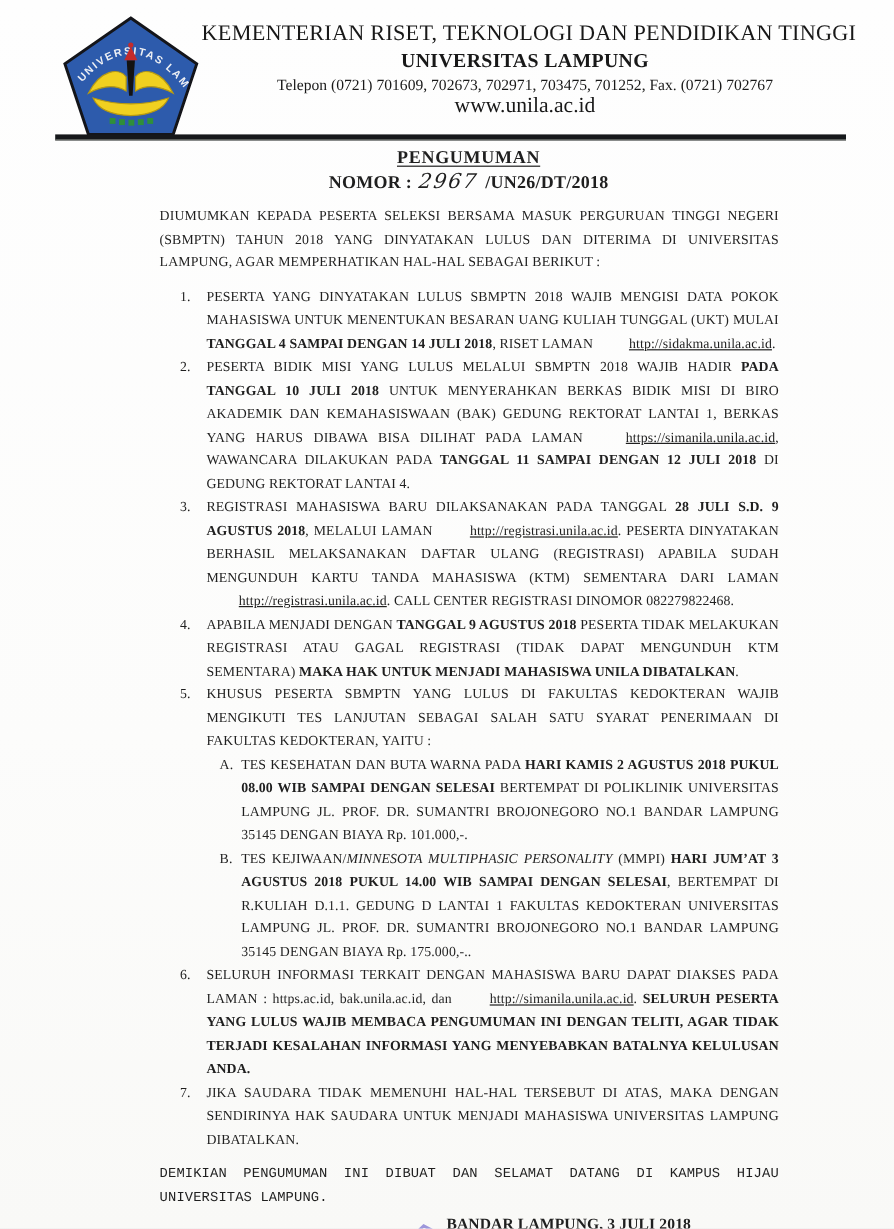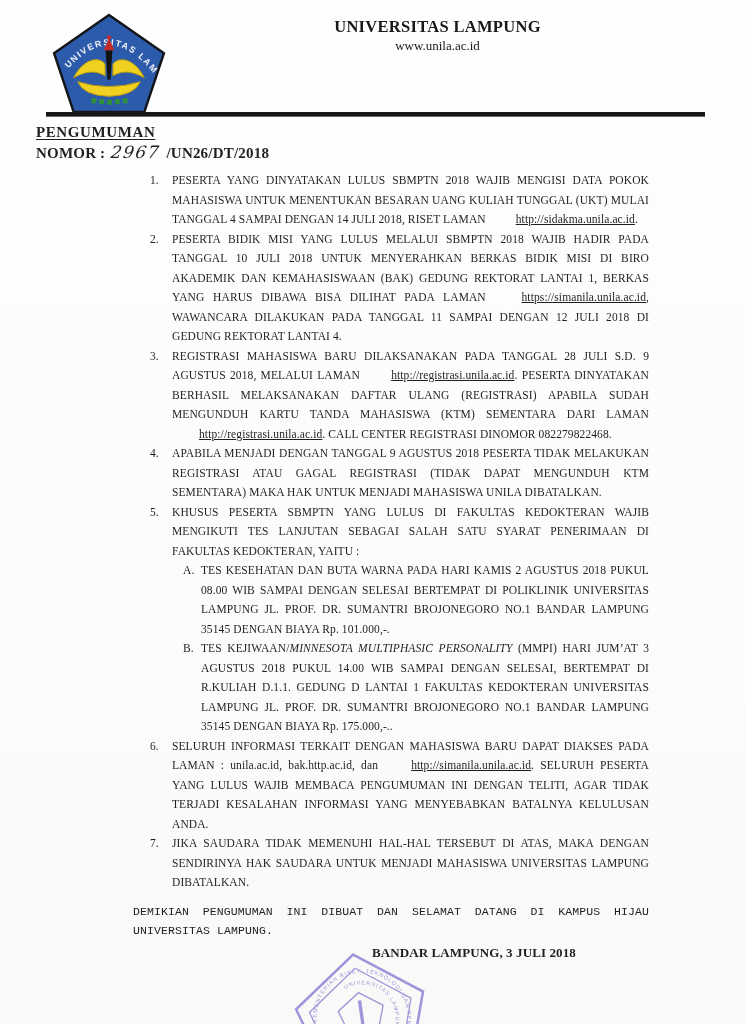--- a/index.html
+++ b/index.html
@@ -8,32 +8,32 @@
     position:relative; width:745px; height:1024px; margin:0 auto;
     background:linear-gradient(180deg,#fefefe 0%,#fcfcfb 60%,#f9f9f7 100%);
     font-family:"Liberation Serif", serif; color:#1f1f1f; overflow:hidden;
   }
   
   .logo{position:absolute; left:49px; top:13px; width:120px; height:102px;}
   .lh-text{position:absolute; left:168px; right:38px; top:16px; text-align:center; color:#181818;}
   .lh-ministry{font-size:18.5px; letter-spacing:.2px; line-height:24px; white-space:nowrap;}
   .lh-univ{font-size:16.5px; font-weight:bold; line-height:22px; letter-spacing:.3px;}
   .lh-addr{font-size:13px; line-height:17px;}
-  .lh-site{font-size:13px; line-height:16px;}
+  .lh-site{font-size:18px; line-height:16px;}
   .rule{position:absolute; left:46px; right:40px; top:112px; height:4px; background:#16181b; border-bottom:1px solid #6a6f6a;}
   
-  .doc-title{position:absolute; top:124px; left:0; right:0; padding-left:36px;}
+  .doc-title{position:absolute; top:124px; left:0; right:0; text-align:center;padding-left:36px;}
   .title-main{font-size:15px; font-weight:bold; letter-spacing:.6px; text-decoration:underline; text-underline-offset:2px;}
   .title-number{font-size:15px; font-weight:bold; margin-top:1px; letter-spacing:.2px;}
   .hand{display:inline-block; font-family:"DejaVu Serif", serif; font-style:italic; font-weight:500;
         font-size:17px; transform:skewX(-8deg); letter-spacing:1.5px; padding:0 2px;}
   
   .body{position:absolute; top:171px; left:133px; width:516px; font-size:11.5px; line-height:19.5px; letter-spacing:.1px;}
   .intro{margin:0 0 9px 0; text-align:justify;}
-  .b{font-weight:normal;}
+  .b{font-weight:bold;}
   .i{font-style:italic;}
   .u{text-decoration:underline; text-underline-offset:1px;margin-left:27px;}
   .item{display:flex; margin:0;}
   .item-num{flex:0 0 22px; margin-left:17px;}
   .item-text{flex:1; text-align:justify;}
   .subitem{display:flex; margin-left:11px;}
   .sub-letter{flex:0 0 18px;}
   .sub-text{flex:1; text-align:justify;}
   .closing{margin:9px 0 0 0; text-align:justify;font-family:Liberation Mono, monospace;}
   
@@ -68,36 +68,39 @@
         <rect x="42" y="87" width="5" height="5"></rect>
           <rect x="50" y="88" width="5" height="5"></rect>
         <rect x="58" y="88.5" width="5" height="5"></rect>
           <rect x="66" y="88" width="5" height="5"></rect>
         <rect x="74" y="87" width="5" height="5"></rect>
       </g>
     </svg>
   </div>
 
   <div class="lh-text">
+    <div class="lh-ministry">KEMENTERIAN RISET, TEKNOLOGI DAN PENDIDIKAN TINGGI</div>
     <div class="lh-univ">UNIVERSITAS LAMPUNG</div>
+    <div class="lh-addr">Telepon (0721) 701609, 702673, 702971, 703475, 701252, Fax. (0721) 702767</div>
     <div class="lh-site">www.unila.ac.id</div>
   </div>
 
   <div class="rule"></div>
 
   <div class="doc-title">
     <div class="title-main">PENGUMUMAN</div>
     <div class="title-number">
       <span>NOMOR :</span>
       <span class="hand">2967</span>
       <span>/UN26/DT/2018</span>
     </div>
   </div>
 
   <main class="body">
+    <p class="intro"><span>DIUMUMKAN KEPADA PESERTA SELEKSI BERSAMA MASUK PERGURUAN TINGGI NEGERI (SBMPTN) TAHUN 2018 YANG DINYATAKAN LULUS DAN DITERIMA DI UNIVERSITAS LAMPUNG, AGAR MEMPERHATIKAN HAL-HAL SEBAGAI BERIKUT :</span></p>
 
     <div id="list">
         <div class="item">
           <span class="item-num">1.</span>
           <div class="item-text"><span>PESERTA YANG DINYATAKAN LULUS SBMPTN 2018 WAJIB MENGISI DATA POKOK MAHASISWA UNTUK MENENTUKAN BESARAN UANG KULIAH TUNGGAL (UKT) MULAI </span><span class="b">TANGGAL 4 SAMPAI DENGAN 14 JULI 2018</span><span>, RISET LAMAN </span><span class="u">http://sidakma.unila.ac.id</span><span>.</span></div>
         </div>
         <div class="item">
           <span class="item-num">2.</span>
           <div class="item-text"><span>PESERTA BIDIK MISI YANG LULUS MELALUI SBMPTN 2018 WAJIB HADIR </span><span class="b">PADA TANGGAL 10 JULI 2018</span><span> UNTUK MENYERAHKAN BERKAS BIDIK MISI DI BIRO AKADEMIK DAN KEMAHASISWAAN (BAK) GEDUNG REKTORAT LANTAI 1, BERKAS YANG HARUS DIBAWA BISA DILIHAT PADA LAMAN </span><span class="u">https://simanila.unila.ac.id</span><span>, WAWANCARA DILAKUKAN PADA </span><span class="b">TANGGAL 11 SAMPAI DENGAN 12 JULI 2018</span><span> DI GEDUNG REKTORAT LANTAI 4.</span></div>
         </div>
@@ -114,21 +117,21 @@
           <div class="item-text"><span>KHUSUS PESERTA SBMPTN YANG LULUS DI FAKULTAS KEDOKTERAN WAJIB MENGIKUTI TES LANJUTAN SEBAGAI SALAH SATU SYARAT PENERIMAAN DI FAKULTAS KEDOKTERAN, YAITU :</span><div class="subitem">
               <span class="sub-letter">A.</span>
               <div class="sub-text"><span>TES KESEHATAN DAN BUTA WARNA PADA </span><span class="b">HARI KAMIS 2 AGUSTUS 2018 PUKUL 08.00 WIB SAMPAI DENGAN SELESAI</span><span> BERTEMPAT DI POLIKLINIK UNIVERSITAS LAMPUNG JL. PROF. DR. SUMANTRI BROJONEGORO NO.1 BANDAR LAMPUNG 35145 DENGAN BIAYA Rp. 101.000,-.</span></div>
             </div><div class="subitem">
               <span class="sub-letter">B.</span>
               <div class="sub-text"><span>TES KEJIWAAN/</span><span class="i">MINNESOTA MULTIPHASIC PERSONALITY</span><span> (MMPI) </span><span class="b">HARI JUM’AT 3 AGUSTUS 2018 PUKUL 14.00 WIB SAMPAI DENGAN SELESAI</span><span>, BERTEMPAT DI R.KULIAH D.1.1. GEDUNG D LANTAI 1 FAKULTAS KEDOKTERAN UNIVERSITAS LAMPUNG JL. PROF. DR. SUMANTRI BROJONEGORO NO.1 BANDAR LAMPUNG 35145 DENGAN BIAYA Rp. 175.000,-..</span></div>
             </div></div>
         </div>
         <div class="item">
           <span class="item-num">6.</span>
-          <div class="item-text"><span>SELURUH INFORMASI TERKAIT DENGAN MAHASISWA BARU DAPAT DIAKSES PADA LAMAN : unila.ac.id, bak.http.ac.id, dan </span><span class="u">http://simanila.unila.ac.id</span><span>. </span><span class="b">SELURUH PESERTA YANG LULUS WAJIB MEMBACA PENGUMUMAN INI DENGAN TELITI, AGAR TIDAK TERJADI KESALAHAN INFORMASI YANG MENYEBABKAN BATALNYA KELULUSAN ANDA.</span></div>
+          <div class="item-text"><span>SELURUH INFORMASI TERKAIT DENGAN MAHASISWA BARU DAPAT DIAKSES PADA LAMAN : https.ac.id, bak.unila.ac.id, dan </span><span class="u">http://simanila.unila.ac.id</span><span>. </span><span class="b">SELURUH PESERTA YANG LULUS WAJIB MEMBACA PENGUMUMAN INI DENGAN TELITI, AGAR TIDAK TERJADI KESALAHAN INFORMASI YANG MENYEBABKAN BATALNYA KELULUSAN ANDA.</span></div>
         </div>
         <div class="item">
           <span class="item-num">7.</span>
           <div class="item-text"><span>JIKA SAUDARA TIDAK MEMENUHI HAL-HAL TERSEBUT DI ATAS, MAKA DENGAN SENDIRINYA HAK SAUDARA UNTUK MENJADI MAHASISWA UNIVERSITAS LAMPUNG DIBATALKAN.</span></div>
         </div>
       </div>
 
     <p class="closing"><span>DEMIKIAN PENGUMUMAN INI DIBUAT DAN SELAMAT DATANG DI KAMPUS HIJAU UNIVERSITAS LAMPUNG.</span></p>
 
     <div class="sig-wrap">

